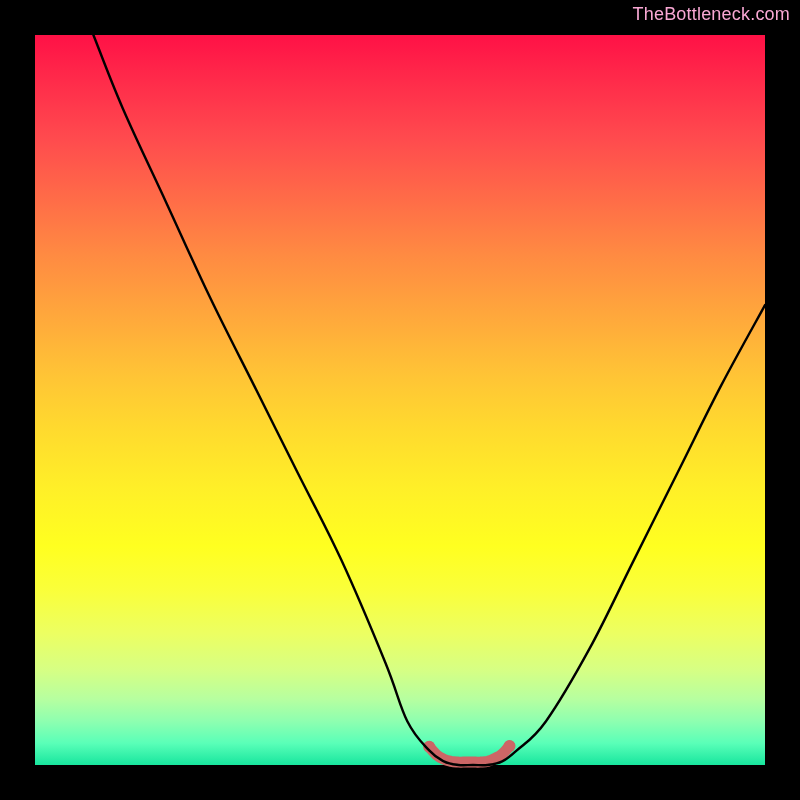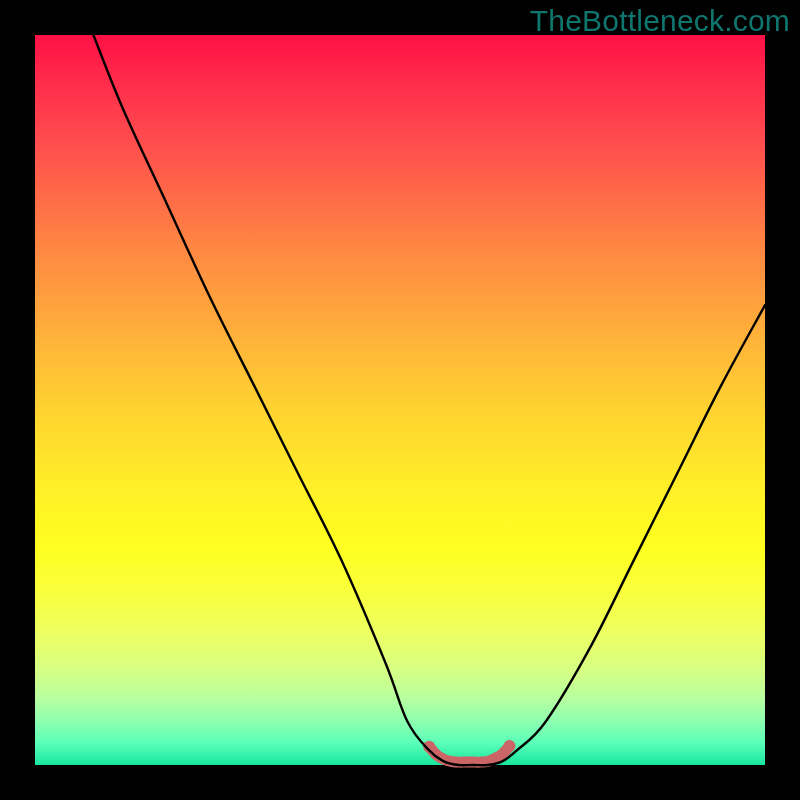--- a/index.html
+++ b/index.html
@@ -8,23 +8,23 @@
     width: 800px;
     height: 800px;
     background: #000000;
     position: relative;
   }
   .watermark {
     position: absolute;
     top: 4px;
     right: 10px;
     font-family: Arial, Helvetica, sans-serif;
-    font-size: 30px;
+    font-size: 18px;
     font-weight: 500;
-    color: #0f766e;
+    color: #f9a8d4;
     letter-spacing: 0.2px;
   }
   .plot {
     position: absolute;
     left: 35px;
     top: 35px;
     width: 730px;
     height: 730px;
   }
   .gradient-bg {

